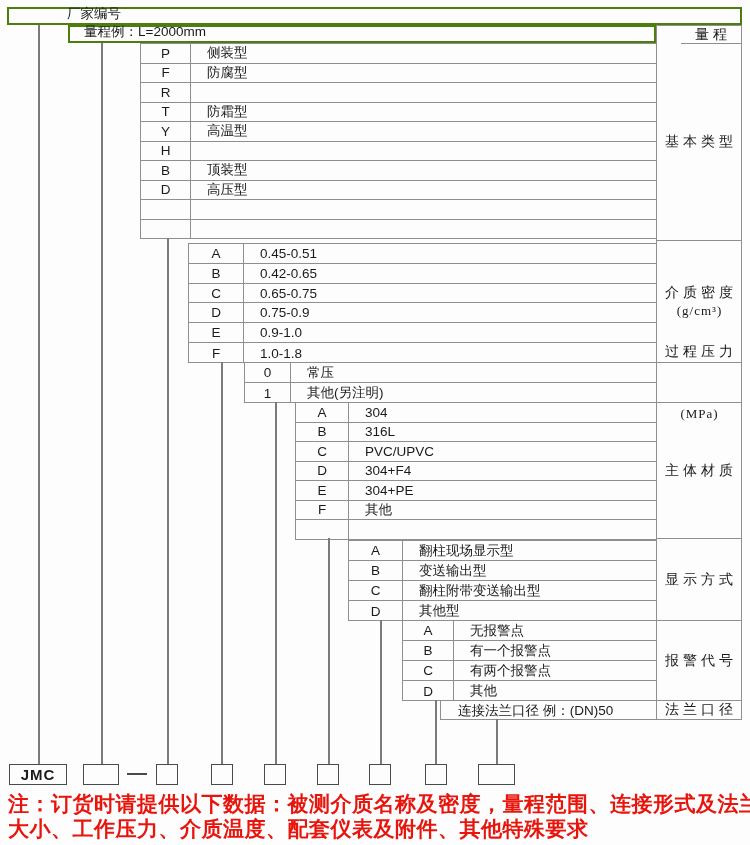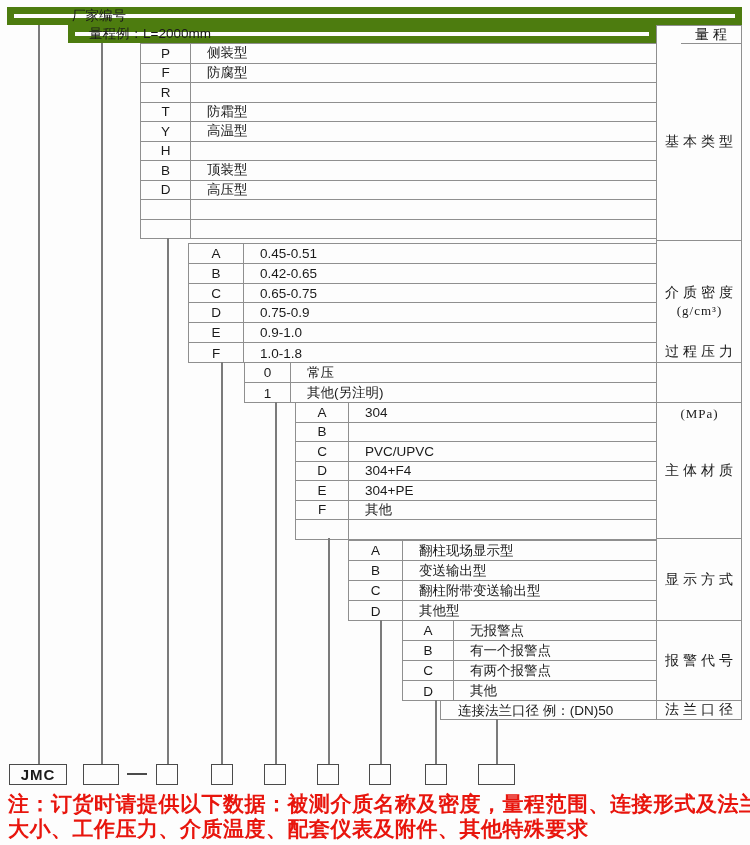--- a/index.html
+++ b/index.html
@@ -1,22 +1,22 @@
 <!DOCTYPE html>
 <html><head>
 <meta charset="utf-8">
 <style>
   html,body{margin:0;padding:0;background:#ffffff;}
   .stage{
     position:relative;width:750px;height:845px;background:#fdfdfd;
     font-family:"Liberation Sans", sans-serif;color:#1a1a1a;overflow:hidden;
   }
   .cellbox{
-    position:absolute;border:7px solid #4d7c0f;box-sizing:border-box;
-    display:flex;align-items:center;font-size:13.5px;background:#fdfdfd;white-space:nowrap;
+    position:absolute;border:2px solid #4d7c0f;box-sizing:border-box;
+    display:flex;align-items:flex-end;font-size:13.5px;background:#fdfdfd;white-space:nowrap;
   }
   .section{
     position:absolute;border:1px solid #8f8f8f;box-sizing:border-box;background:#fdfdfd;
   }
   .srow{display:flex;box-sizing:border-box;border-bottom:1px solid #8f8f8f;}
   .section .srow:last-child{border-bottom:none;}
   .scode{
     display:flex;align-items:center;justify-content:center;
     border-right:1px solid #8f8f8f;box-sizing:border-box;font-size:13.5px;flex:none;
   }
@@ -138,20 +138,21 @@
         <div class="sdesc">其他(另注明)</div>
       </div>
     </div>
     <div class="section" style="left: 295px; top: 402px; width: 362px; height: 137.5px;">
       <div class="srow" style="height: 19.5px;">
         <div class="scode" style="width: 53px;">A</div>
         <div class="sdesc">304</div>
       </div>
       <div class="srow" style="height: 19.5px;">
         <div class="scode" style="width: 53px;">B</div>
+        <div class="sdesc">316L</div>
       </div>
       <div class="srow" style="height: 19.5px;">
         <div class="scode" style="width: 53px;">C</div>
         <div class="sdesc">PVC/UPVC</div>
       </div>
       <div class="srow" style="height: 19.5px;">
         <div class="scode" style="width: 53px;">D</div>
         <div class="sdesc">304+F4</div>
       </div>
       <div class="srow" style="height: 19.5px;">

